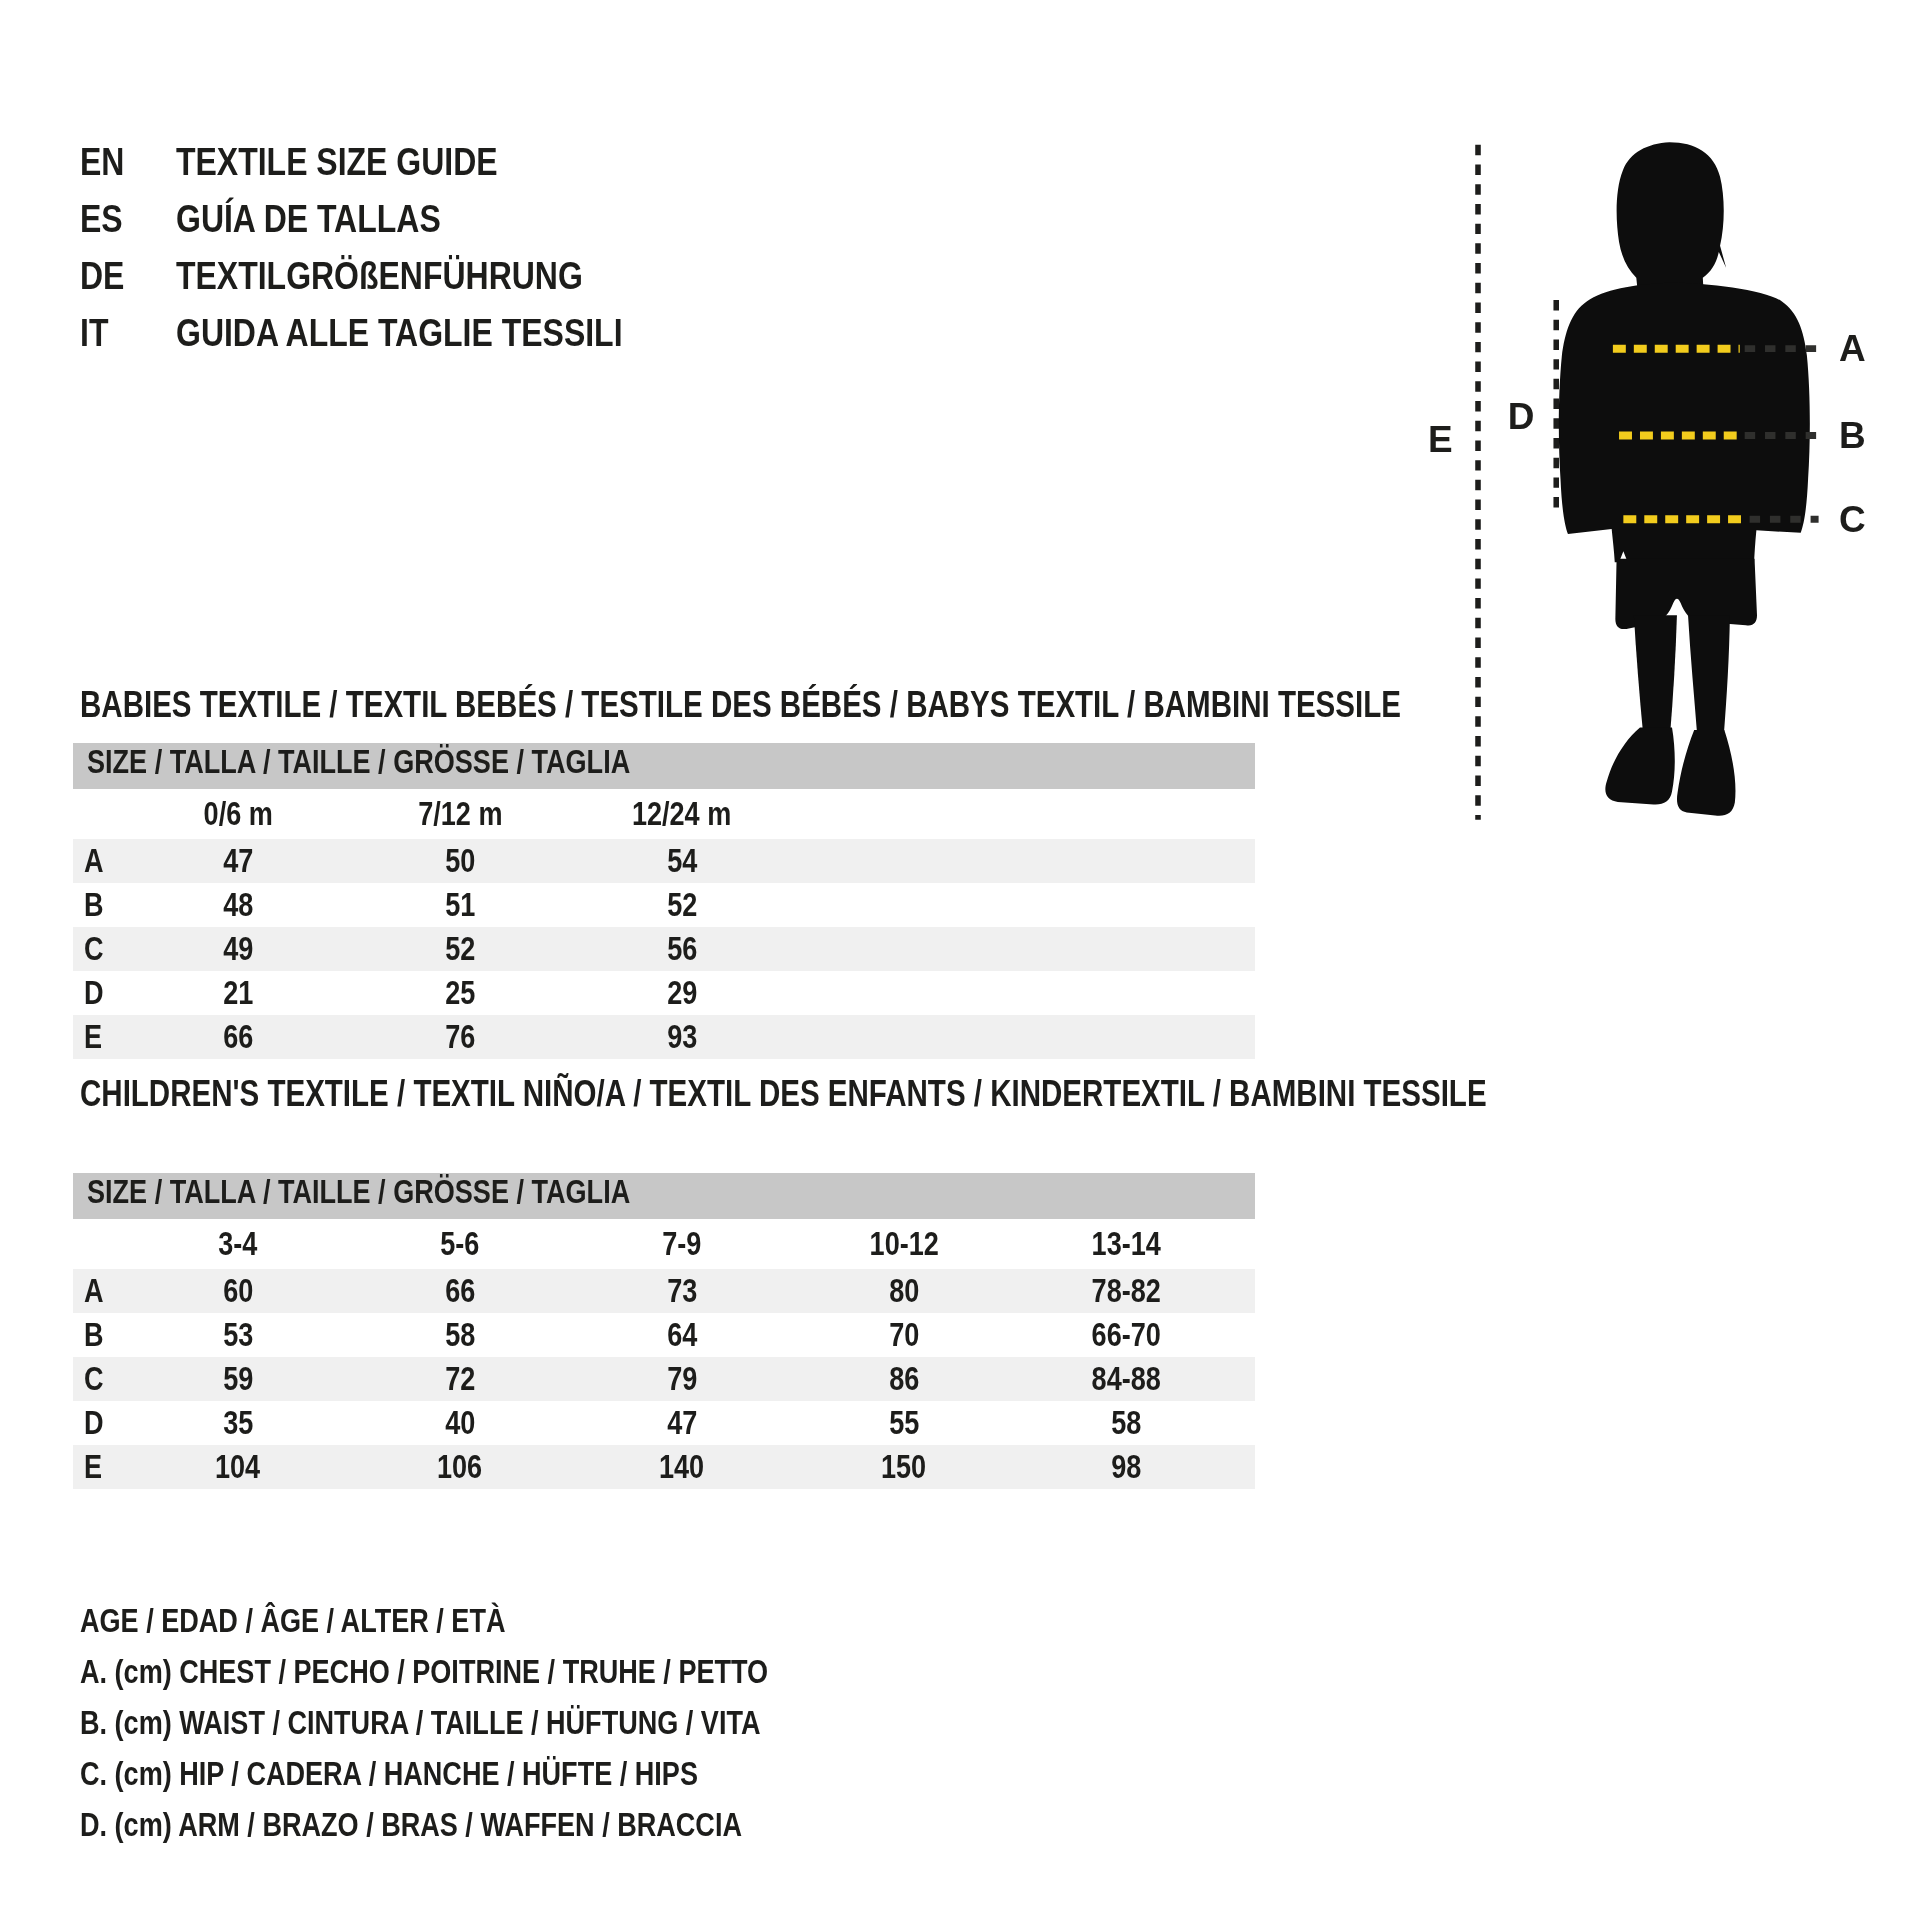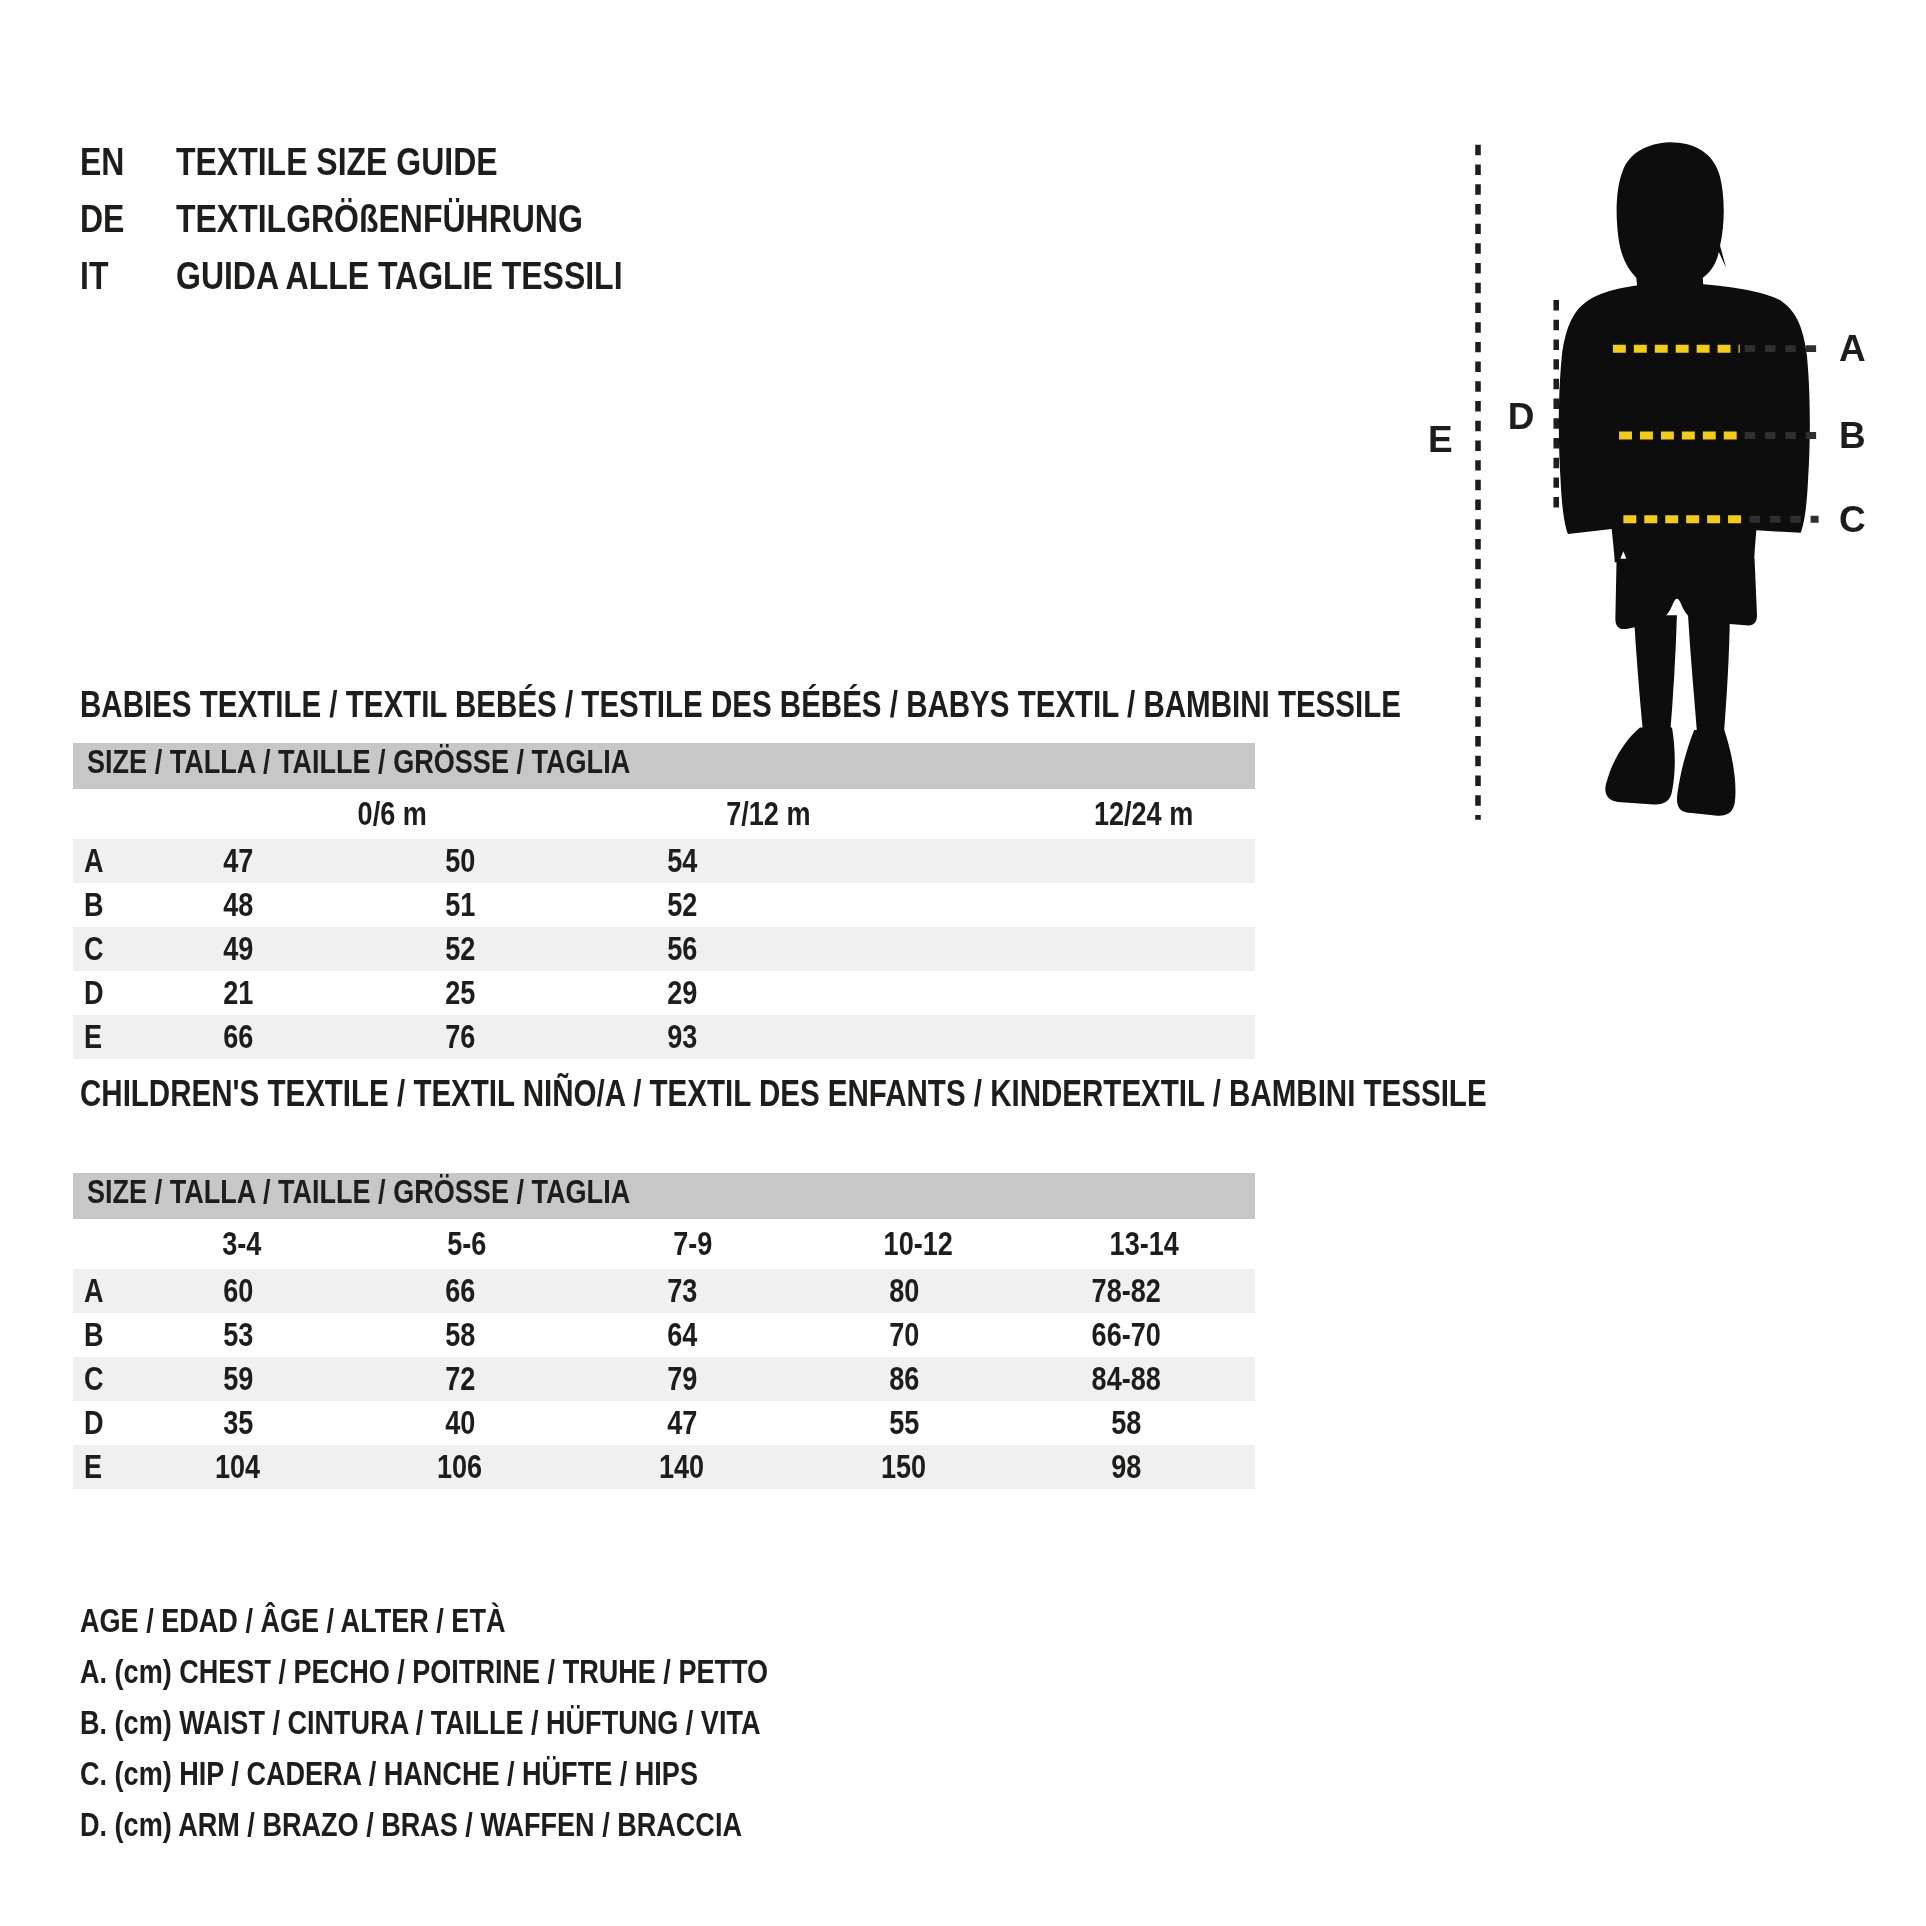--- a/index.html
+++ b/index.html
@@ -25,21 +25,21 @@
   
   .heading { position:absolute; left:80px; font-size:36px; }
   .heading-babies { top:648px; }
   .heading-children { top:1037px; }
 
   
   .sizetable { position:absolute; left:73px; width:1182px; }
   .table-babies { top:707px; }
   .table-children { top:1137px; }
   .size-band { height:46px; background:#c7c7c7; display:flex; padding-left:13.6px; font-size:33px; }
-  .col-row { height:50px; display:flex; align-items:center; font-size:33px;justify-content:space-between; }
+  .col-row { height:50px; display:flex; align-items:center; font-size:33px; }
   .data-row { height:44px; display:flex; align-items:center; font-size:33px; }
   .rows .data-row:nth-child(odd) { background:#f0f0f0; }
   .row-label { width:54px; padding-left:11px; box-sizing:border-box; }
   .cell { width:222px; text-align:center; }
 
   
   .legend { position:absolute; left:80px; top:1553px; }
   .legend-line { height:51px; display:flex; align-items:flex-end; font-size:33px; }
 
   
@@ -49,20 +49,24 @@
 </style>
 </head>
 <body>
 
 <div class="page">
 
   <div class="langs">
     <div class="lang-row">
       <div class="lang-code"><span class="cond">EN</span></div>
       <div class="lang-title"><span class="cond">TEXTILE SIZE GUIDE</span></div>
+    </div>
+    <div class="lang-row">
+      <div class="lang-code"><span class="cond">ES</span></div>
+      <div class="lang-title"><span class="cond">GUÍA DE TALLAS</span></div>
     </div>
     <div class="lang-row">
       <div class="lang-code"><span class="cond">DE</span></div>
       <div class="lang-title"><span class="cond">TEXTILGRÖßENFÜHRUNG</span></div>
     </div>
     <div class="lang-row">
       <div class="lang-code"><span class="cond">IT</span></div>
       <div class="lang-title"><span class="cond">GUIDA ALLE TAGLIE TESSILI</span></div>
     </div>
   </div>

